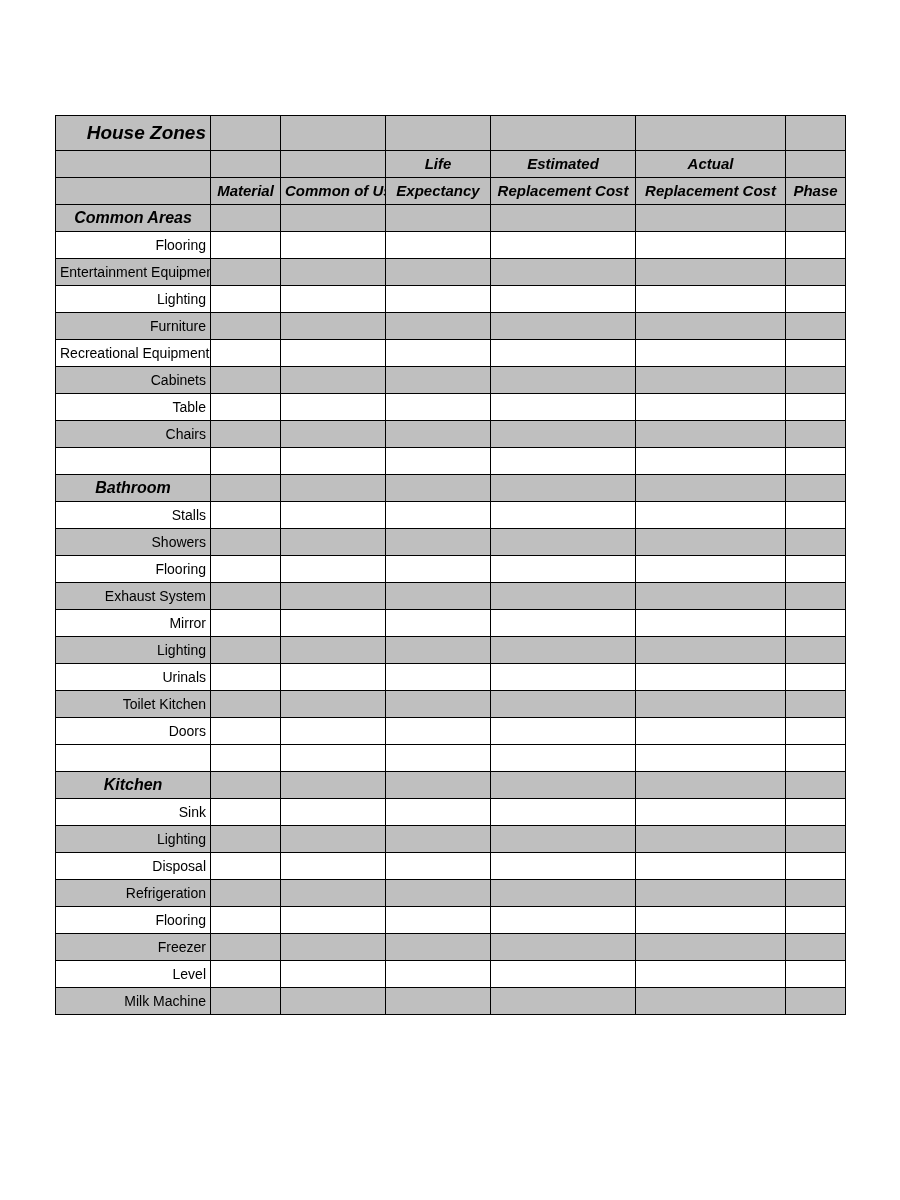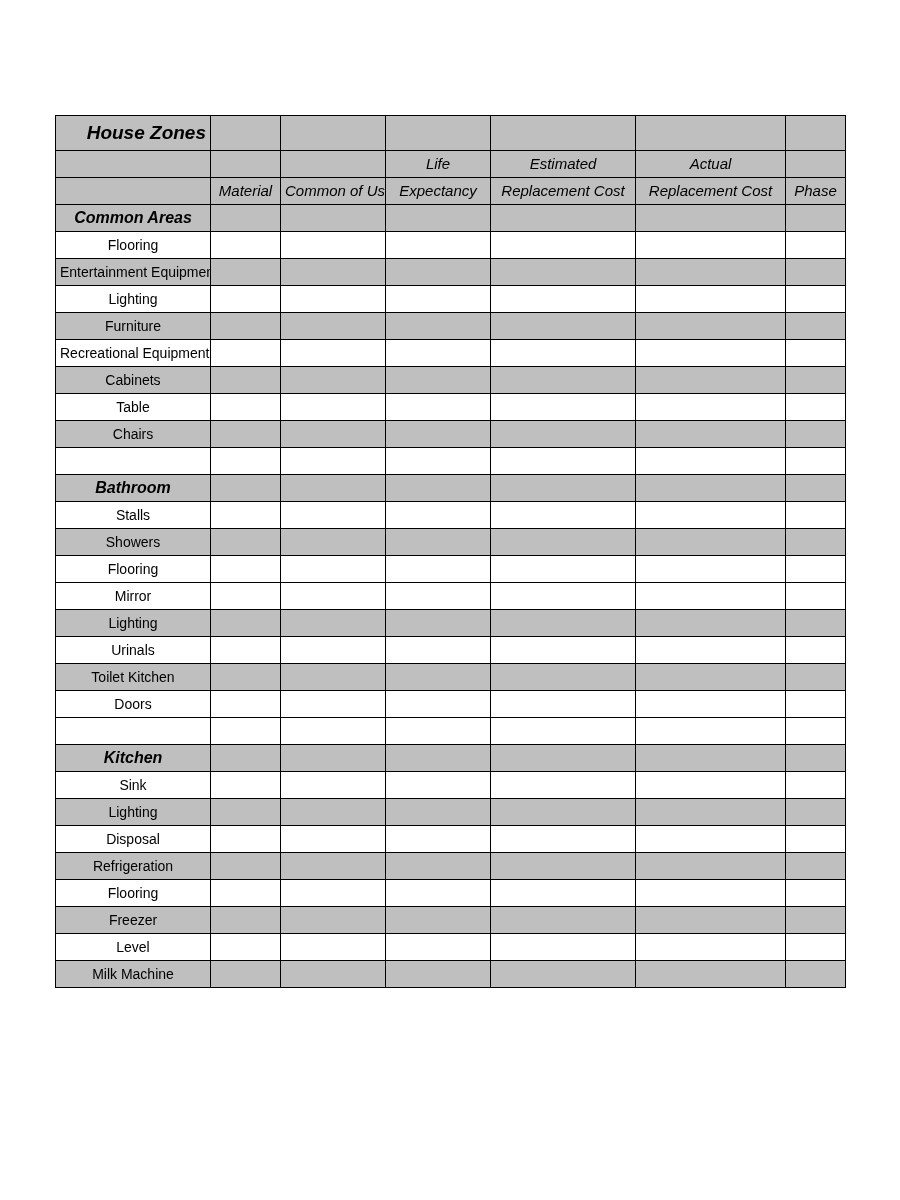--- a/index.html
+++ b/index.html
@@ -10,23 +10,23 @@
   col.c1{width:70px;}
   col.c2{width:105px;}
   col.c3{width:105px;}
   col.c4{width:145px;}
   col.c5{width:150px;}
   col.c6{width:60px;}
   td{border:1px solid #000;height:26px;padding:0 4px;font-size:14px;line-height:26px;white-space:nowrap;overflow:hidden;}
   td.g{background:#bfbfbf;}
   td.w{background:#ffffff;}
   .title{font-weight:bold;font-style:italic;font-size:19px;text-align:right;}
-  .hdr{font-weight:normal;font-style:italic;font-size:15px;text-align:center;}
+  .hdr{font-weight:bold;font-style:italic;font-size:15px;text-align:center;}
   .sec{font-weight:bold;font-style:italic;font-size:16px;text-align:center;}
-  .item{font-size:14px;text-align:center;}
+  .item{font-size:14px;text-align:right;}
   .tall{height:34px;line-height:34px;}
 </style>
 </head>
 <body>
 
 <div class="sheet">
 <table>
   <colgroup>
     <col class="c0">
         <col class="c1">
@@ -184,20 +184,29 @@
         <tr>
           <td class="w item">Flooring</td>
           <td class="w"></td>
           <td class="w"></td>
           <td class="w"></td>
           <td class="w"></td>
           <td class="w"></td>
           <td class="w"></td>
         </tr>
         <tr>
+          <td class="g item">Exhaust System</td>
+          <td class="g"></td>
+          <td class="g"></td>
+          <td class="g"></td>
+          <td class="g"></td>
+          <td class="g"></td>
+          <td class="g"></td>
+        </tr>
+        <tr>
           <td class="w item">Mirror</td>
           <td class="w"></td>
           <td class="w"></td>
           <td class="w"></td>
           <td class="w"></td>
           <td class="w"></td>
           <td class="w"></td>
         </tr>
         <tr>
           <td class="g item">Lighting</td>

